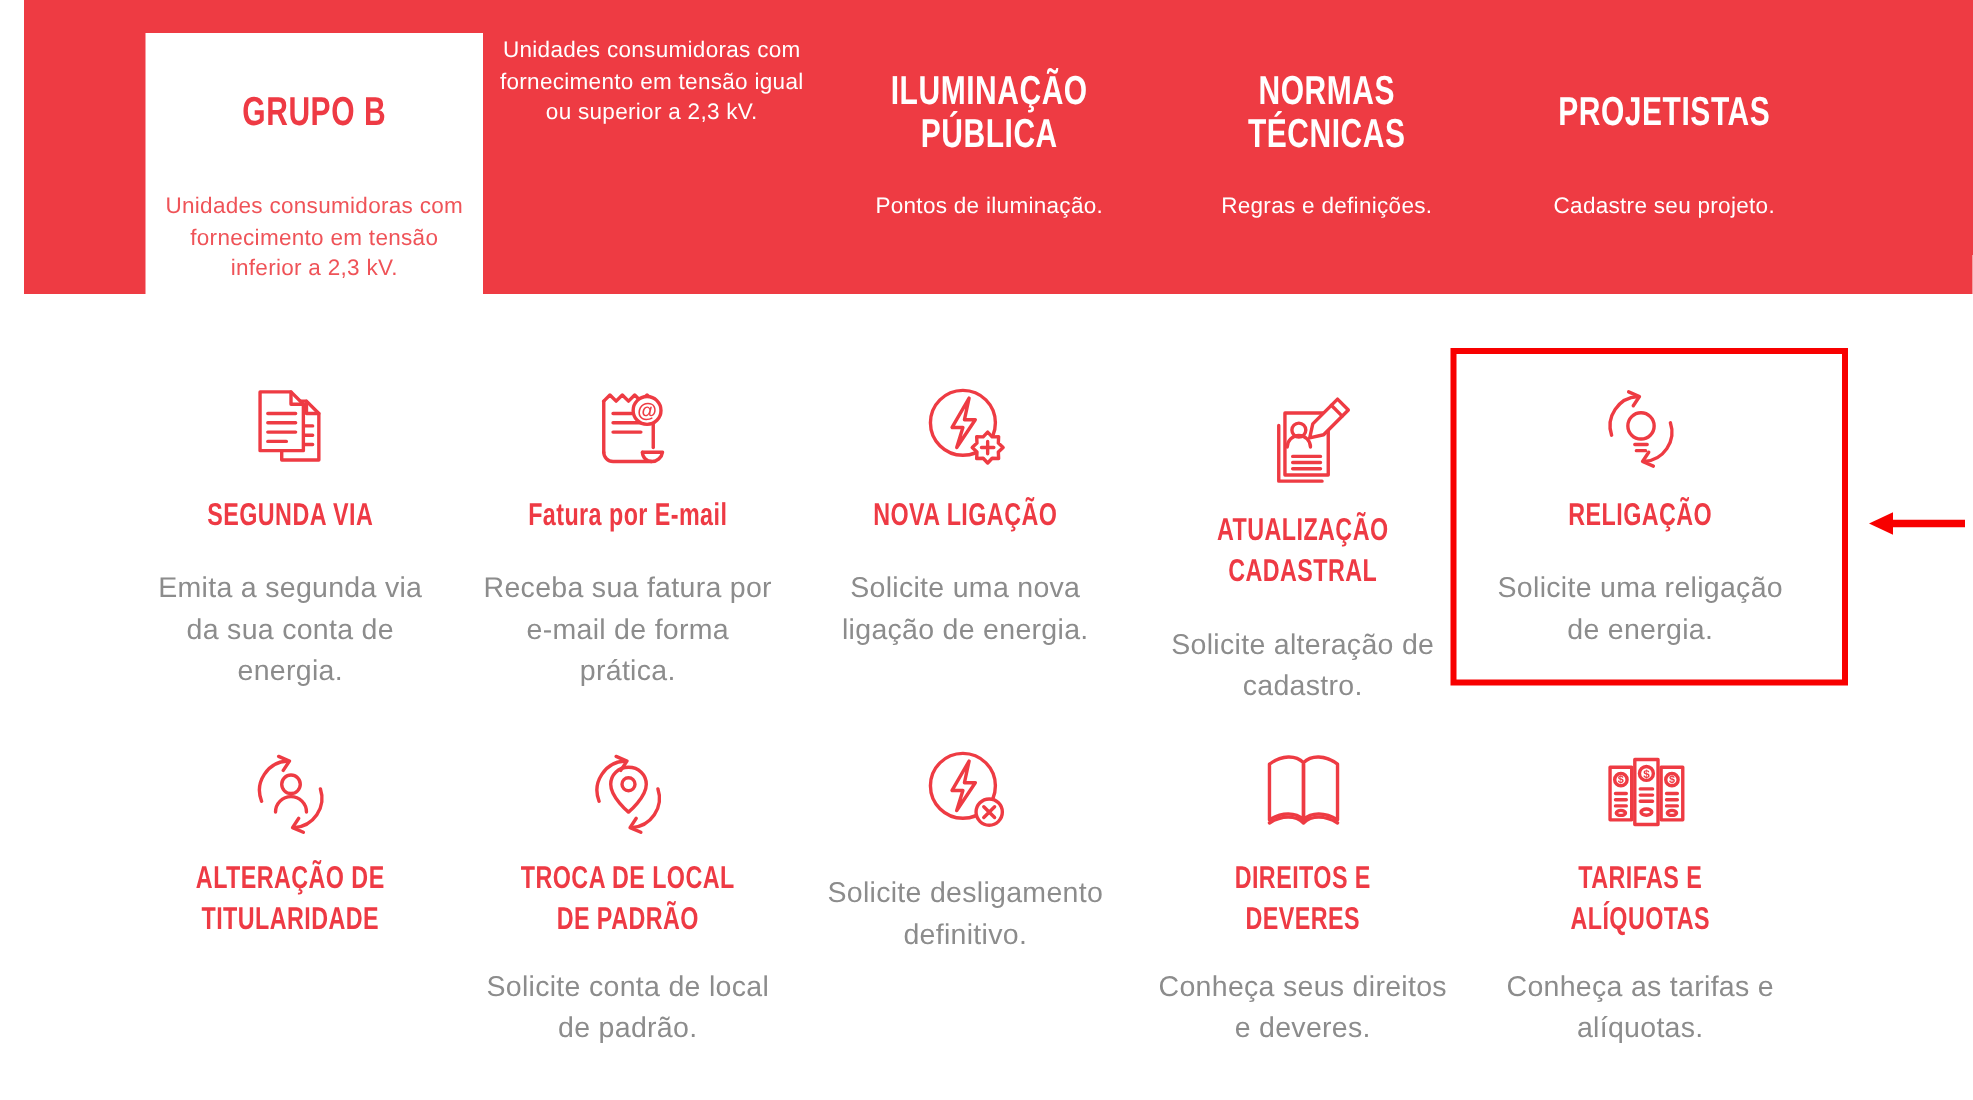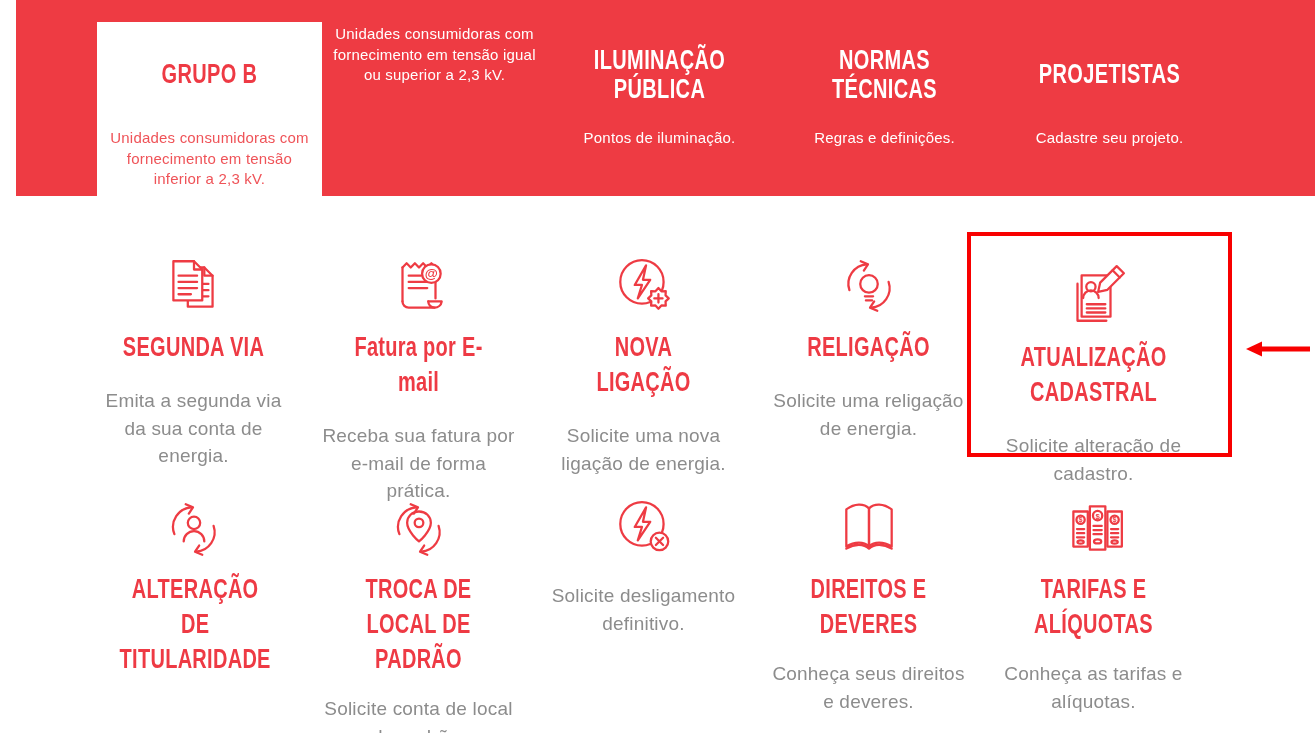--- a/index.html
+++ b/index.html
@@ -18,21 +18,21 @@
   .tab.active{background:#ffffff;height:188px;margin-top:22px;}
   .tab.active .tab-heading{margin-top:24px;color:#EE3A44;}
   .tab.active .tab-desc{color:#EF5358;}
   
   .row{position:absolute;left:81px;width:1125px;display:flex;}
   .row1{top:250px;}
   .row2{top:492px;}
   .card{width:225px;box-sizing:border-box;padding:0 12px;text-align:center;cursor:pointer;}
   .card-iconwrap{height:72px;display:flex;align-items:center;justify-content:center;}
   .card-title{margin-top:8px;display:flex;align-items:center;
-    font-weight:bold;font-size:27px;line-height:1.3;color:#EE3A44;letter-spacing:.4px;}
+    font-weight:bold;font-size:21px;line-height:1.3;color:#EE3A44;letter-spacing:.4px;}
   .card .cond{display:inline-block;width:270px;transform:scaleX(0.74);transform-origin:50% 50%;}
   .card-desc{margin-top:22px;font-size:19px;line-height:1.45;color:#8C8C8C;letter-spacing:.2px;}
   .row2 .card-title{min-height:54px;}
   .row2 .card-desc{margin-top:18px;}
   .card-highlighted{padding-top:10px;}
   
   .svgicon{stroke:#EE3B43;fill:none;stroke-width:2.2;stroke-linecap:round;stroke-linejoin:round;}
   .svgicon .whitefill{fill:#ffffff;}
   .svgicon text{stroke:none;fill:#EE3B43;font-weight:bold;font-family:"Liberation Sans",sans-serif;}
   
@@ -127,53 +127,53 @@
       <polygon class="whitefill" points="56,44 52.9,46.9 53.1,51.1 48.9,50.9 46,54 43.1,50.9 38.9,51.1 39.1,46.9 36,44 39.1,41.1 38.9,36.9 43.1,37.1 46,34 48.9,37.1 53.1,36.9 52.9,41.1"></polygon>
       <path d="M46 40 V48 M42 44 H50"></path>
     </svg>
       </div>
     <div class="card-title">
         <span class="cond">NOVA LIGAÇÃO</span>
       </div>
     <div class="card-desc">Solicite uma nova ligação de energia.</div>
   </div>
 
-  <div class="card">
-    <div class="card-iconwrap">
-        <svg class="svgicon" width="66" height="66" viewBox="0 0 64 64">
-      <path d="M13 36 A19 19 0 0 1 30 11"></path>
-          <path d="M24 8 L31 11 L27 17"></path>
-      <path d="M51 28 A19 19 0 0 1 34 53"></path>
-          <path d="M40 56 L33 53 L37 47"></path>
-      <circle cx="32" cy="30" r="8.5"></circle>
-      <path d="M28 42 H36 M29 46 H35"></path>
-    </svg>
-      </div>
-    <div class="card-title">
-        <span class="cond">RELIGAÇÃO</span>
-      </div>
-    <div class="card-desc">Solicite uma religação de energia.</div>
-  </div>
-
   <div class="card card-highlighted">
     <div class="card-iconwrap">
         <svg class="svgicon" width="66" height="66" viewBox="0 0 64 64">
       <path d="M16 20 V56 H44"></path>
       <rect class="whitefill" x="20" y="12" width="28" height="40"></rect>
       <circle cx="29" cy="23" r="4.5"></circle>
       <path d="M21.5 34 a7.5 7.5 0 0 1 15 0"></path>
       <path d="M25 40 H43 M25 44 H43 M25 48 H43"></path>
       <path class="whitefill" d="M54 3 L61 10 L45 26 L36 28 L38 19 Z"></path>
       <path d="M50 7 L57 14"></path>
     </svg>
       </div>
     <div class="card-title">
         <span class="cond">ATUALIZAÇÃO CADASTRAL</span>
       </div>
     <div class="card-desc">Solicite alteração de cadastro.</div>
+  </div>
+
+  <div class="card">
+    <div class="card-iconwrap">
+        <svg class="svgicon" width="66" height="66" viewBox="0 0 64 64">
+      <path d="M13 36 A19 19 0 0 1 30 11"></path>
+          <path d="M24 8 L31 11 L27 17"></path>
+      <path d="M51 28 A19 19 0 0 1 34 53"></path>
+          <path d="M40 56 L33 53 L37 47"></path>
+      <circle cx="32" cy="30" r="8.5"></circle>
+      <path d="M28 42 H36 M29 46 H35"></path>
+    </svg>
+      </div>
+    <div class="card-title">
+        <span class="cond">RELIGAÇÃO</span>
+      </div>
+    <div class="card-desc">Solicite uma religação de energia.</div>
   </div>
 
 </div>
 
 <div class="row row2">
 
   <div class="card">
     <div class="card-iconwrap">
         <svg class="svgicon" width="66" height="66" viewBox="0 0 64 64">
       <path d="M13 38 A19 19 0 0 1 30 12"></path>

